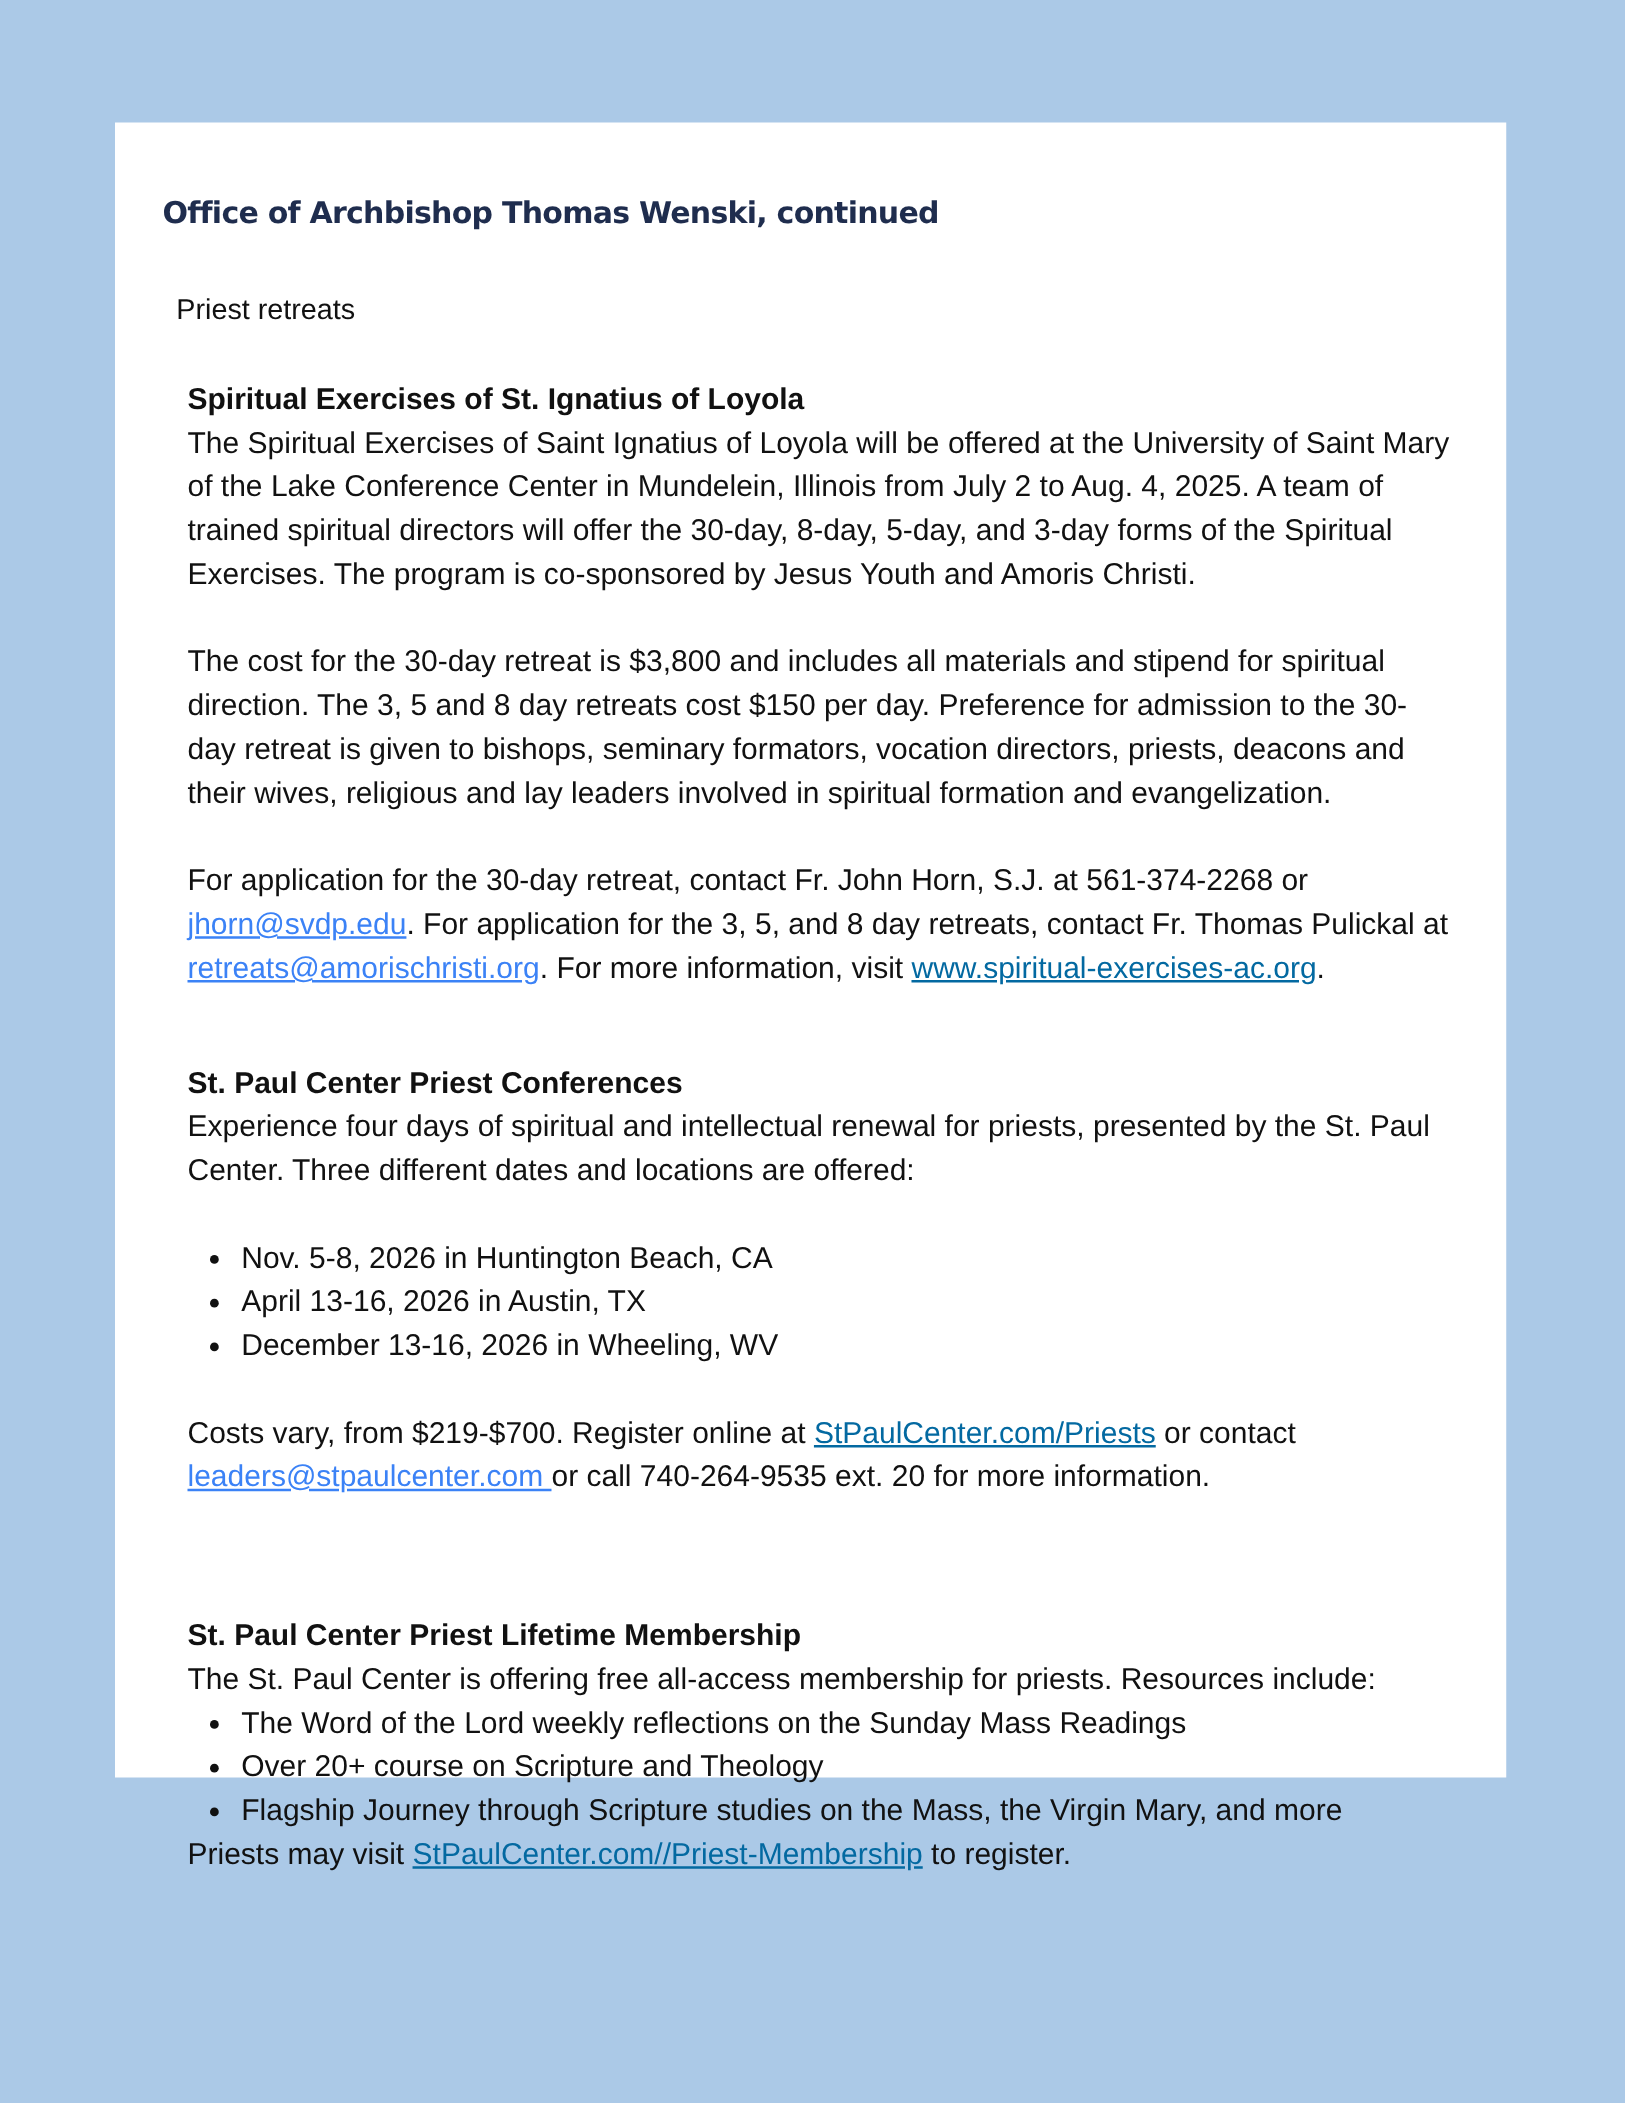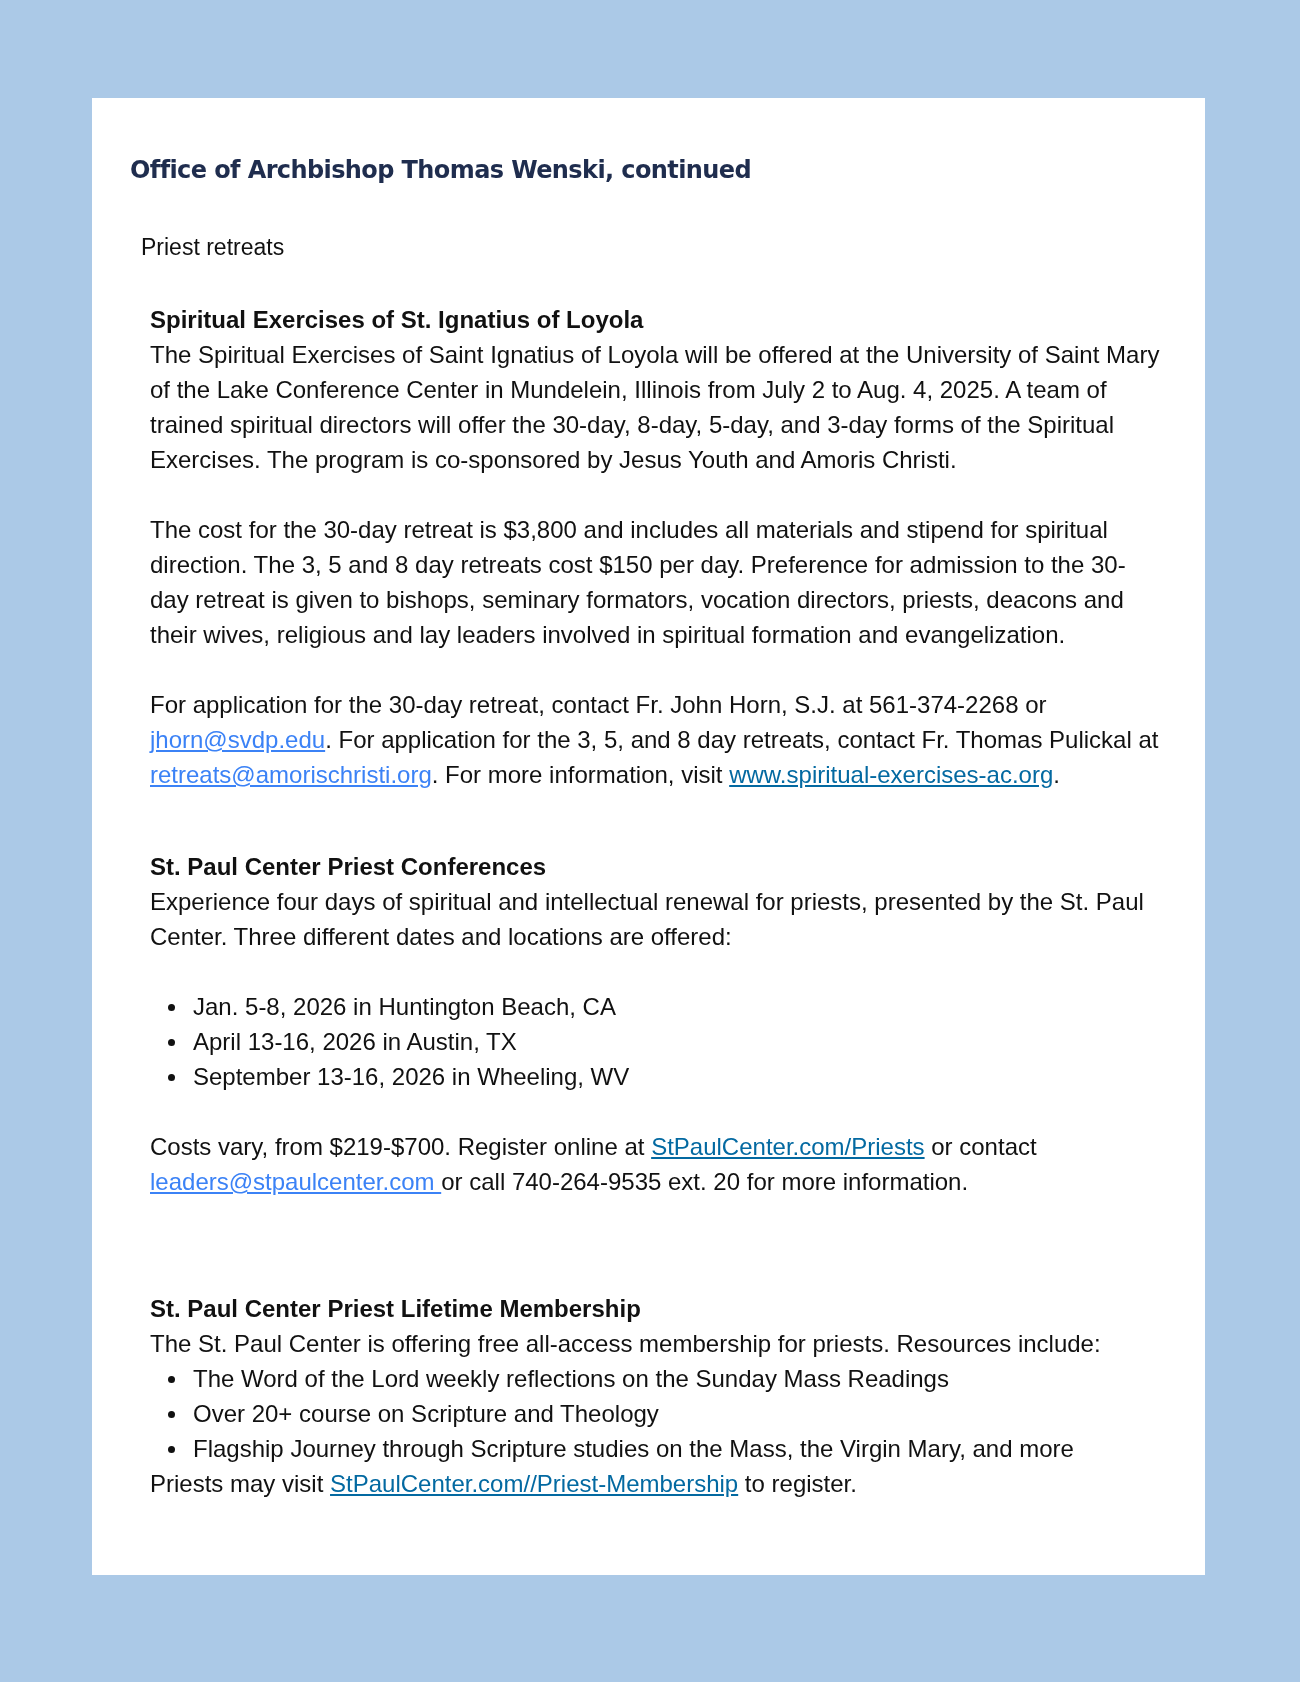--- a/index.html
+++ b/index.html
@@ -7,21 +7,21 @@
       width: 1300px; height: 1682px;
       background: #abc9e7;
       position: relative;
       font-family: "Liberation Sans", "DejaVu Sans", sans-serif;
       color: #111;
       overflow: hidden;
     }
     .card {
       position: absolute;
       left: 92px; top: 98px;
-      width: 1113px; height: 1477px;
+      width: 1113px; height: 1324px;
       background: #ffffff;
       box-sizing: border-box;
     }
     .page-title {
       position: absolute;
       left: 38px; top: 58px;
       margin: 0;
       font-family: "DejaVu Sans", sans-serif;
       font-weight: bold;
       font-size: 24px;
@@ -79,23 +79,23 @@
       <p><span>For application for the 30-day retreat, contact Fr. John Horn, S.J. at 561-374-2268 or </span><a class="plain" href="#">jhorn@svdp.edu</a><span>. For application for the 3, 5, and 8 day retreats, contact Fr. Thomas Pulickal at </span><a class="plain" href="#">retreats@amorischristi.org</a><span>. For more information, visit </span><a class="link" href="#">www.spiritual-exercises-ac.org</a><span>.</span></p>
     </section>
 
     <div class="gap2"></div>
 
     <section>
       <p class="heading">St. Paul Center Priest Conferences</p>
       <p>Experience four days of spiritual and intellectual renewal for priests, presented by the St. Paul Center.  Three different dates and locations are offered:</p>
       <div class="gap"></div>
       <ul>
-        <li><span class="bullet"></span><span>Jan. 5-8, 2026 in Huntington Beach, CA</span></li>
+        <li><span class="bullet"></span><span>Nov. 5-8, 2026 in Huntington Beach, CA</span></li>
         <li><span class="bullet"></span><span>April 13-16, 2026 in Austin, TX</span></li>
-        <li><span class="bullet"></span><span>September 13-16, 2026 in Wheeling, WV</span></li>
+        <li><span class="bullet"></span><span>December 13-16, 2026 in Wheeling, WV</span></li>
       </ul>
       <div class="gap"></div>
       <p><span>Costs vary, from $219-$700. Register online at </span><a class="link" href="#">StPaulCenter.com/Priests</a><span> or contact </span><br><a class="plain" href="#">leaders@stpaulcenter.com </a><span>or call 740-264-9535 ext. 20 for more information.</span></p>
     </section>
 
     <div class="gap3"></div>
 
     <section>
       <p class="heading">St. Paul Center Priest Lifetime Membership</p>
       <p>The St. Paul Center is offering free all-access membership for priests. Resources include:</p>

